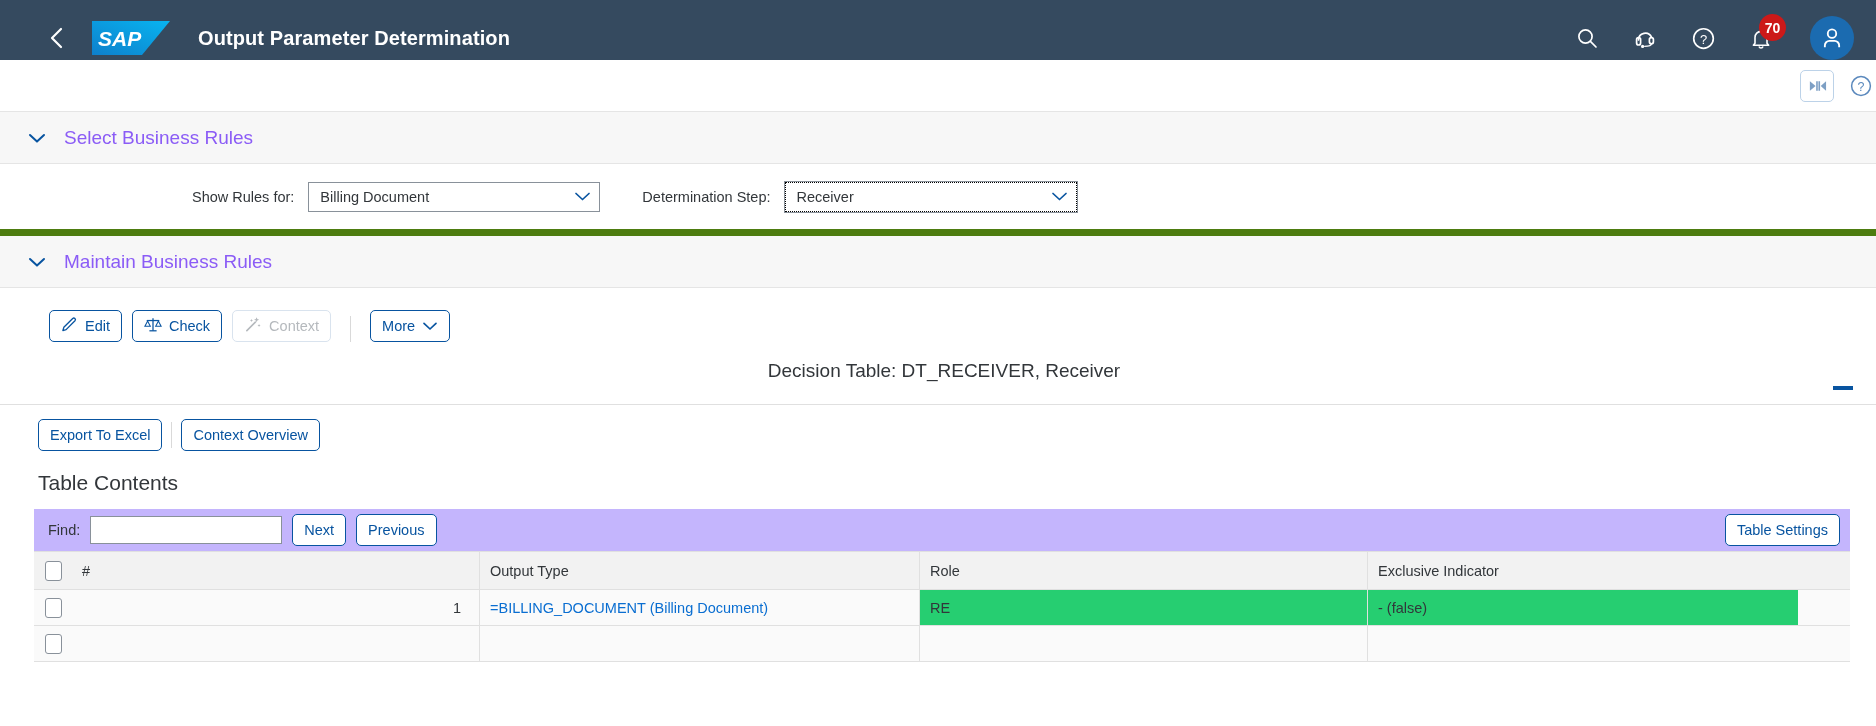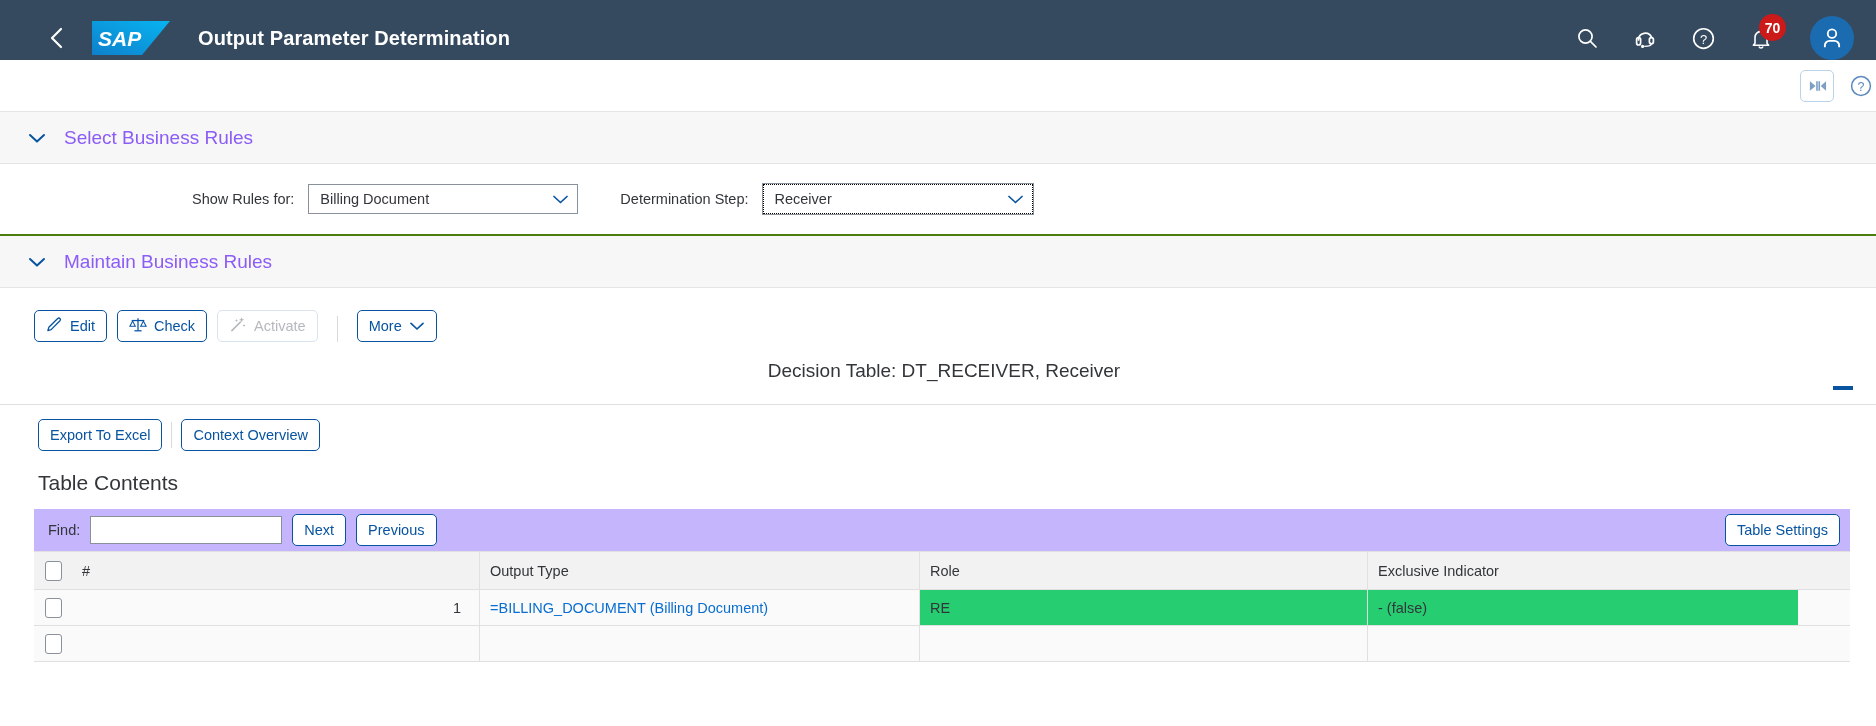--- a/index.html
+++ b/index.html
@@ -114,30 +114,30 @@
     font-size: 19px;
     color: #8b5cf6;
   }
 
   .select-body {
     background: #ffffff;
     height: 72px;
     display: flex;
     align-items: center;
     padding-left: 192px;
-    border-bottom: 2px solid #4d7c0f;
+    border-bottom: 7px solid #4d7c0f;
   }
   .fld-label {
     font-size: 14.5px;
     color: #32363a;
     margin-right: 14px;
     white-space: nowrap;
   }
   .combo {
-    width: 270px;
+    width: 292px;
     height: 30px;
     border: 1px solid #89919a;
     background: #fff;
     display: flex;
     align-items: center;
     padding: 0 8px 0 11px;
     font-size: 14.5px;
     color: #32363a;
     cursor: pointer;
   }
@@ -147,21 +147,21 @@
   }
   .combo .cval { flex: 1; }
   .combo .carr { display: flex; align-items: center; }
   .gap-lg { width: 42px; }
 
   
   .maintain-body { background: #fff; }
   .act-toolbar {
     display: flex;
     align-items: flex-end;
-    padding: 22px 0 0 34px;
+    padding: 22px 0 0 49px;
     gap: 10px;
   }
   .btn {
     height: 32px;
     border: 1px solid #0854a0;
     border-radius: 5px;
     background: #fff;
     color: #0854a0;
     font-size: 14.5px;
     font-family: "Liberation Sans", sans-serif;
@@ -428,21 +428,21 @@
 
     <button class="btn disabled">
       <span>
         <svg width="18" height="17" viewBox="0 0 18 18" aria-hidden="true">
           <line x1="2.5" y1="15.5" x2="11.5" y2="6.5" stroke="#b5b9bd" stroke-width="1.7" stroke-linecap="round"></line>
           <path d="M12.8 1.2 l.8 1.9 1.9 .8 -1.9 .8 -.8 1.9 -.8-1.9 -1.9-.8 1.9-.8 Z" fill="#b5b9bd"></path>
           <path d="M7.4 3.2 l.5 1.1 1.1 .5 -1.1 .5 -.5 1.1 -.5-1.1 -1.1-.5 1.1-.5 Z" fill="#b5b9bd"></path>
           <path d="M15.4 8.4 l.5 1.1 1.1 .5 -1.1 .5 -.5 1.1 -.5-1.1 -1.1-.5 1.1-.5 Z" fill="#b5b9bd"></path>
         </svg>
       </span>
-      <span>Activate</span>
+      <span>Context</span>
     </button>
 
     <div class="btn-sep"></div>
 
     <button class="btn">
       <span>More</span>
       <span>
         <svg width="16" height="10" viewBox="0 0 16 10" aria-hidden="true">
           <path d="M2 2.4 L8 8 L14 2.4" fill="none" stroke="#0854a0" stroke-width="1.7" stroke-linecap="round" stroke-linejoin="round"></path>
         </svg>

